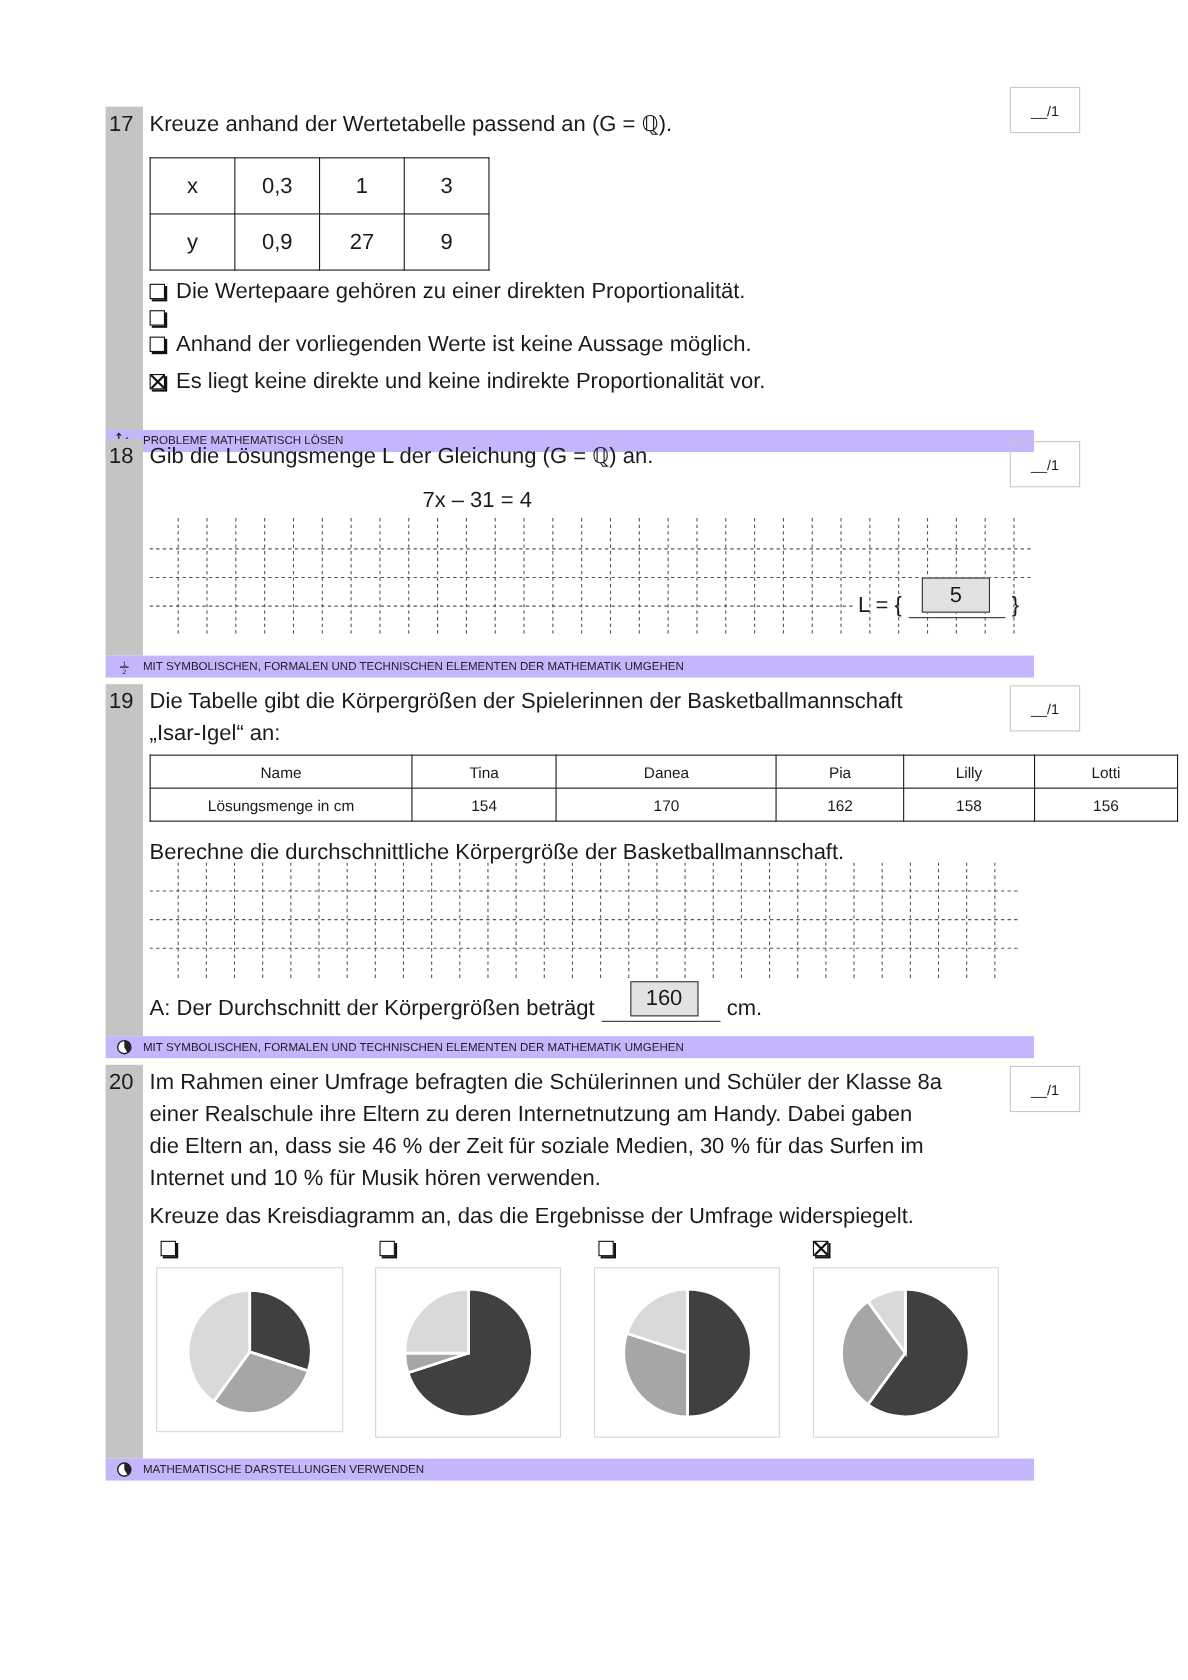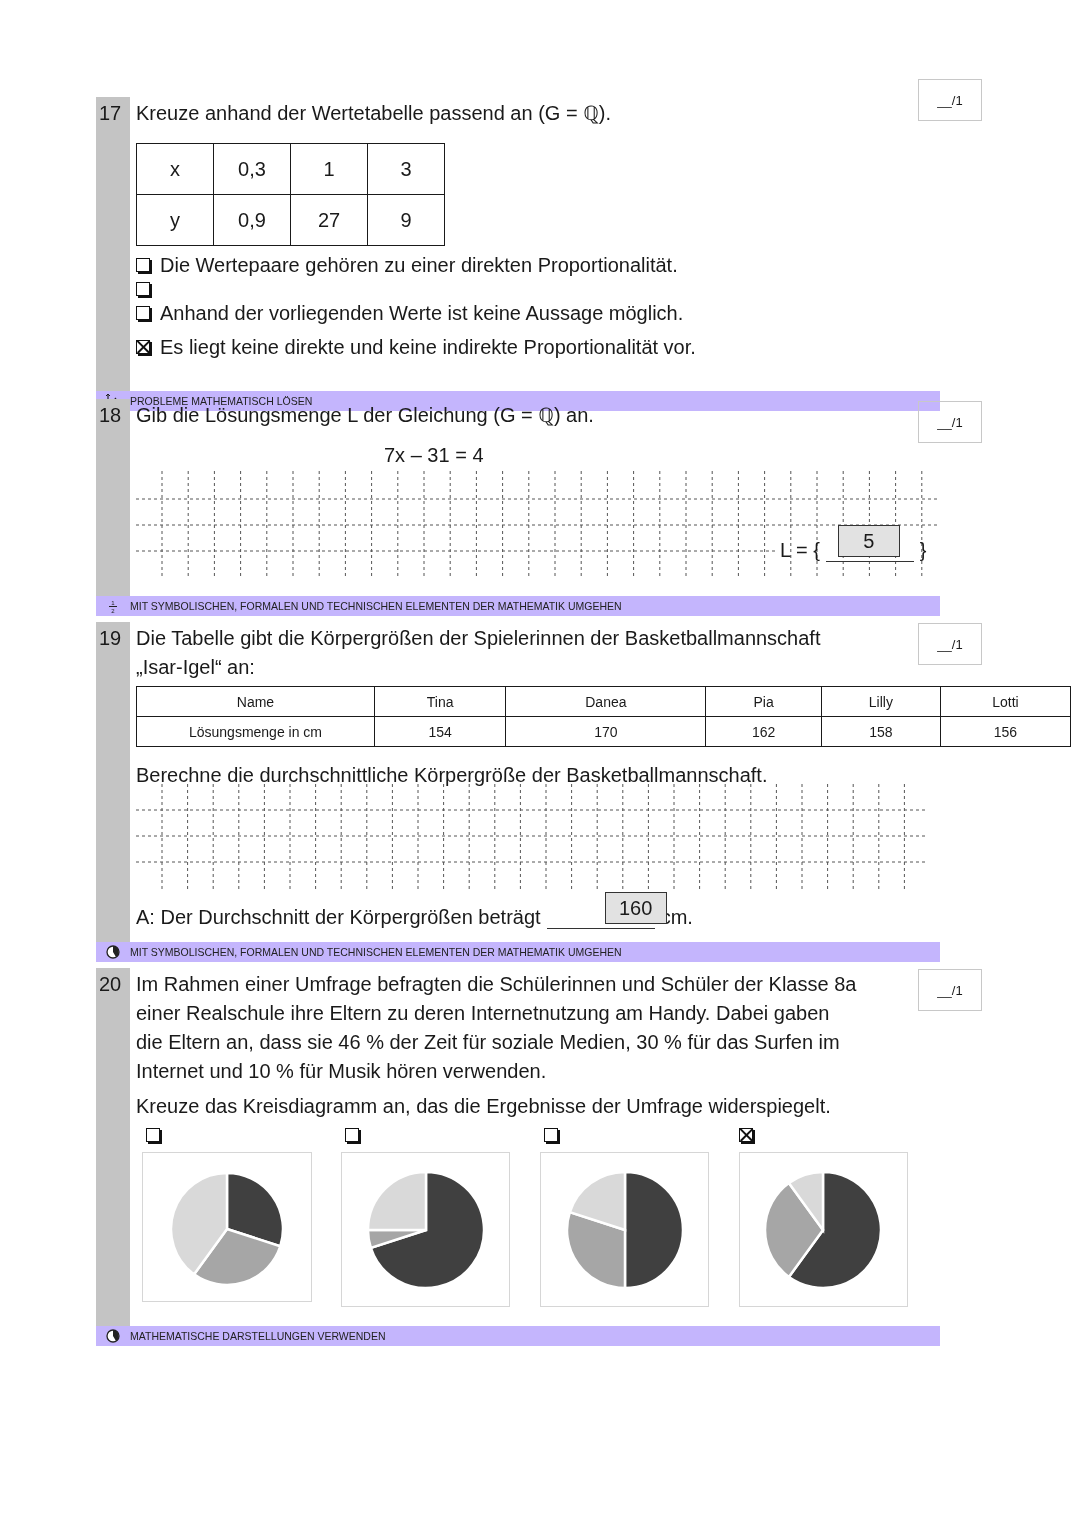--- a/index.html
+++ b/index.html
@@ -218,21 +218,21 @@
         <line x1="666" x2="666" y1="0" y2="108"></line>
         <line x1="691.6" x2="691.6" y1="0" y2="108"></line>
         <line x1="717.2" x2="717.2" y1="0" y2="108"></line>
         <line x1="742.8000000000001" x2="742.8000000000001" y1="0" y2="108"></line>
         <line x1="768.4000000000001" x2="768.4000000000001" y1="0" y2="108"></line>
       </g>
   </svg>
   <div style="position:absolute; left:40px; top:284px; display:flex; align-items:flex-end; font-size:20px;">
     <span>A: Der Durchschnitt der Körpergrößen beträgt</span>
     <span style="display:inline-block; width:108px; border-bottom:1.5px solid #333; margin:0 6px; position:relative; height:22px;">
-      <span class="answer-box" style="position:absolute; left:26px; bottom:4px; width:62px; height:32px;margin-left:32px;">160</span>
+      <span class="answer-box" style="position:absolute; left:26px; bottom:4px; width:62px; height:32px;">160</span>
     </span>
     <span>cm.</span>
   </div>
   <div class="footer-bar">
     <span class="footer-icon">
       <svg width="14" height="14" viewBox="0 0 14 14">
           <circle cx="7" cy="7" r="6" fill="#fff" stroke="#222" stroke-width="1.3"></circle>
           <path d="M7 7 L7 1 A6 6 0 0 1 10 12 Z" fill="#222"></path>
         </svg>
     </span>

